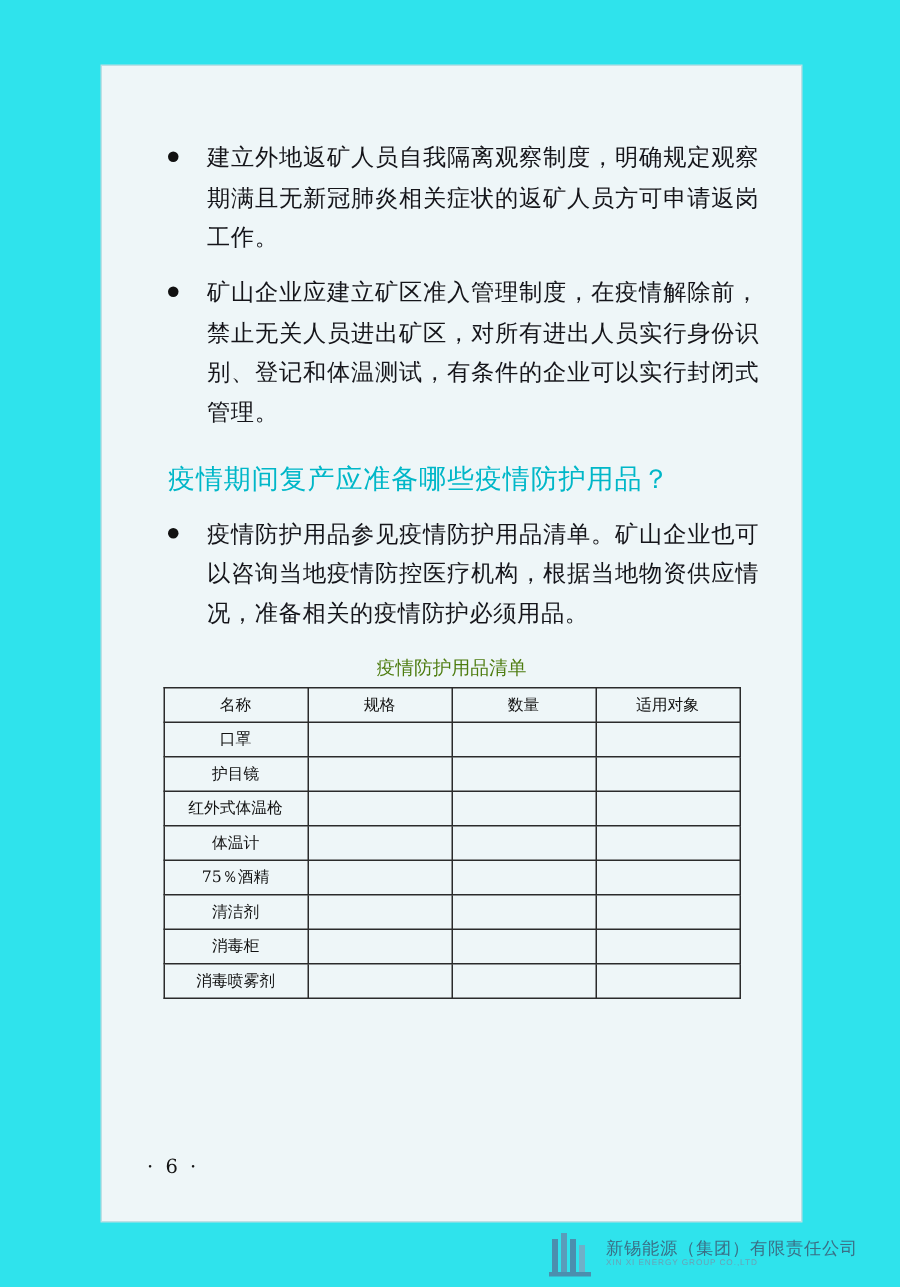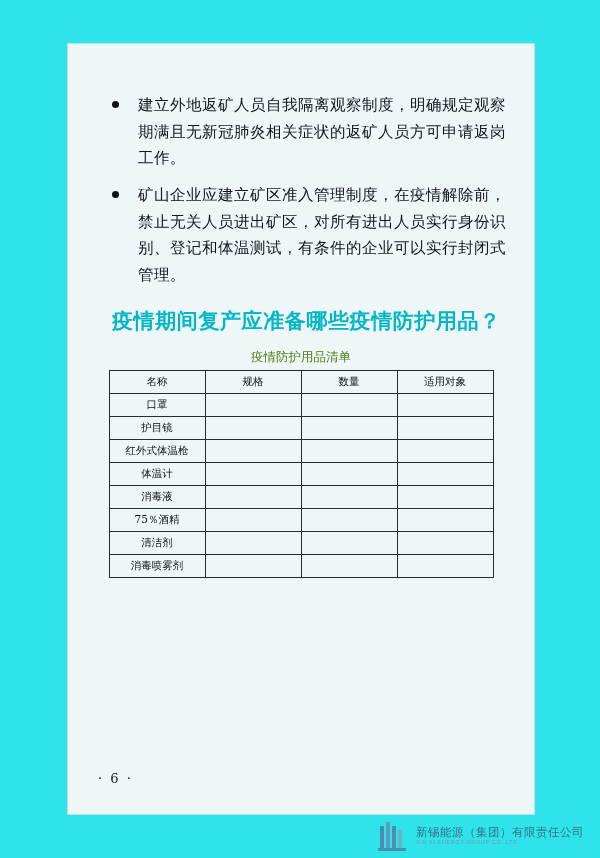--- a/index.html
+++ b/index.html
@@ -57,22 +57,22 @@
     top: 9px;
     width: 7px;
     height: 7px;
     border-radius: 50%;
     background: #111;
   }
   .section-heading {
     margin: 18px 0 12px 0;
     padding-left: 16px;
     font-family: "DejaVu Serif", "Liberation Serif", serif;
-    font-size: 21px;
-    font-weight: bold;
+    font-size: 18px;
+    font-weight: normal;
     color: #00b7c8;
     letter-spacing: 0.6px;
   }
   .table-title {
     text-align: center;
     font-family: "DejaVu Serif", "Liberation Serif", serif;
     font-size: 12.5px;
     color: #4d7c0f;
     margin: 14px 0 4px 0;
   }
@@ -101,21 +101,21 @@
     position: absolute;
     left: 30px;
     bottom: 28px;
     font-family: "DejaVu Serif", "Liberation Serif", serif;
     font-size: 13px;
     color: #141414;
     letter-spacing: 2px;
   }
   .footer-logo {
     position: absolute;
-    right: 16px;
+    right: 28px;
     bottom: 6px;
     display: flex;
     align-items: center;
     gap: 8px;
   }
   .footer-logo .mark {
     width: 30px;
     height: 32px;
   }
   .footer-logo .txt {
@@ -150,20 +150,26 @@
           <span>建立外地返矿人员自我隔离观察制度，明确规定观察期满且无新冠肺炎相关症状的返矿人员方可申请返岗工作。</span>
         </li>
         <li>
           <span class="dot"></span>
           <span>矿山企业应建立矿区准入管理制度，在疫情解除前，禁止无关人员进出矿区，对所有进出人员实行身份识别、登记和体温测试，有条件的企业可以实行封闭式管理。</span>
         </li>
       </ul>
 
       <div class="section-heading">疫情期间复产应准备哪些疫情防护用品？</div>
 
+      <ul class="bullets">
+        <li>
+          <span class="dot"></span>
+          <span>疫情防护用品参见疫情防护用品清单。矿山企业也可以咨询当地疫情防控医疗机构，根据当地物资供应情况，准备相关的疫情防护必须用品。</span>
+        </li>
+      </ul>
 
       <div class="table-title">疫情防护用品清单</div>
 
       <table class="supply">
         <colgroup>
           <col class="c1">
             <col class="c2">
             <col class="c3">
             <col class="c4">
         </colgroup>
@@ -194,33 +200,33 @@
             <td></td>
             <td></td>
           </tr>
           <tr>
             <td>体温计</td>
             <td></td>
             <td></td>
             <td></td>
           </tr>
           <tr>
-            <td>消毒液</td>
-            <td></td>
-            <td></td>
-            <td></td>
-          </tr>
-          <tr>
             <td>75％酒精</td>
             <td></td>
             <td></td>
             <td></td>
           </tr>
           <tr>
             <td>清洁剂</td>
+            <td></td>
+            <td></td>
+            <td></td>
+          </tr>
+          <tr>
+            <td>消毒柜</td>
             <td></td>
             <td></td>
             <td></td>
           </tr>
           <tr>
             <td>消毒喷雾剂</td>
             <td></td>
             <td></td>
             <td></td>
           </tr>

